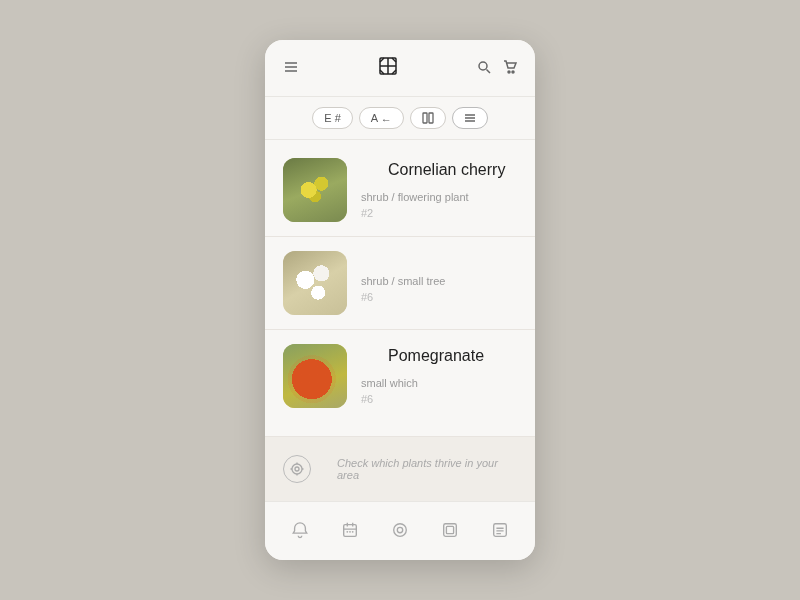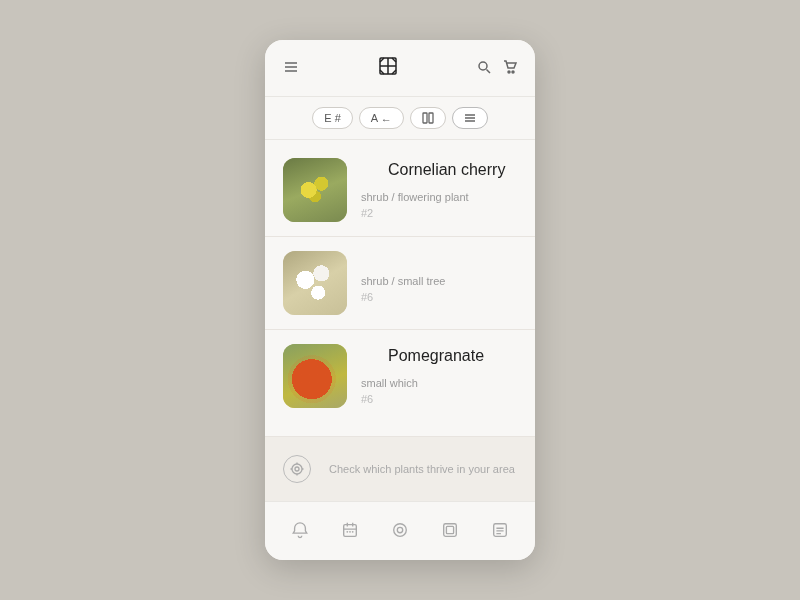--- a/index.html
+++ b/index.html
@@ -163,23 +163,24 @@
     }
     .plant-number {
       font-size: 11px;
       color: #bbb;
     }
     
     .location-banner {
       background: #f0ede8;
       display: flex;
       align-items: center;
-      gap: 18px;
+      gap: 26px;
       padding: 18px 18px;
       border-top: 1px solid #e8e4df;
+      font-style: italic;
     }
     .location-icon {
       width: 28px;
       height: 28px;
       border: 1.5px solid #bbb;
       border-radius: 50%;
       display: flex;
       align-items: center;
       justify-content: center;
       color: #999;

